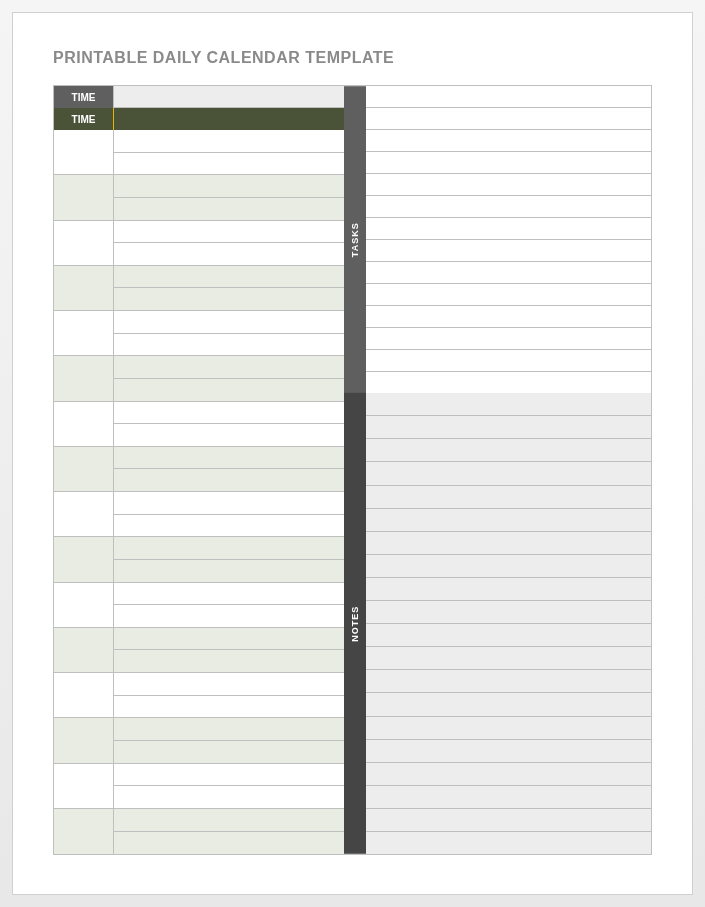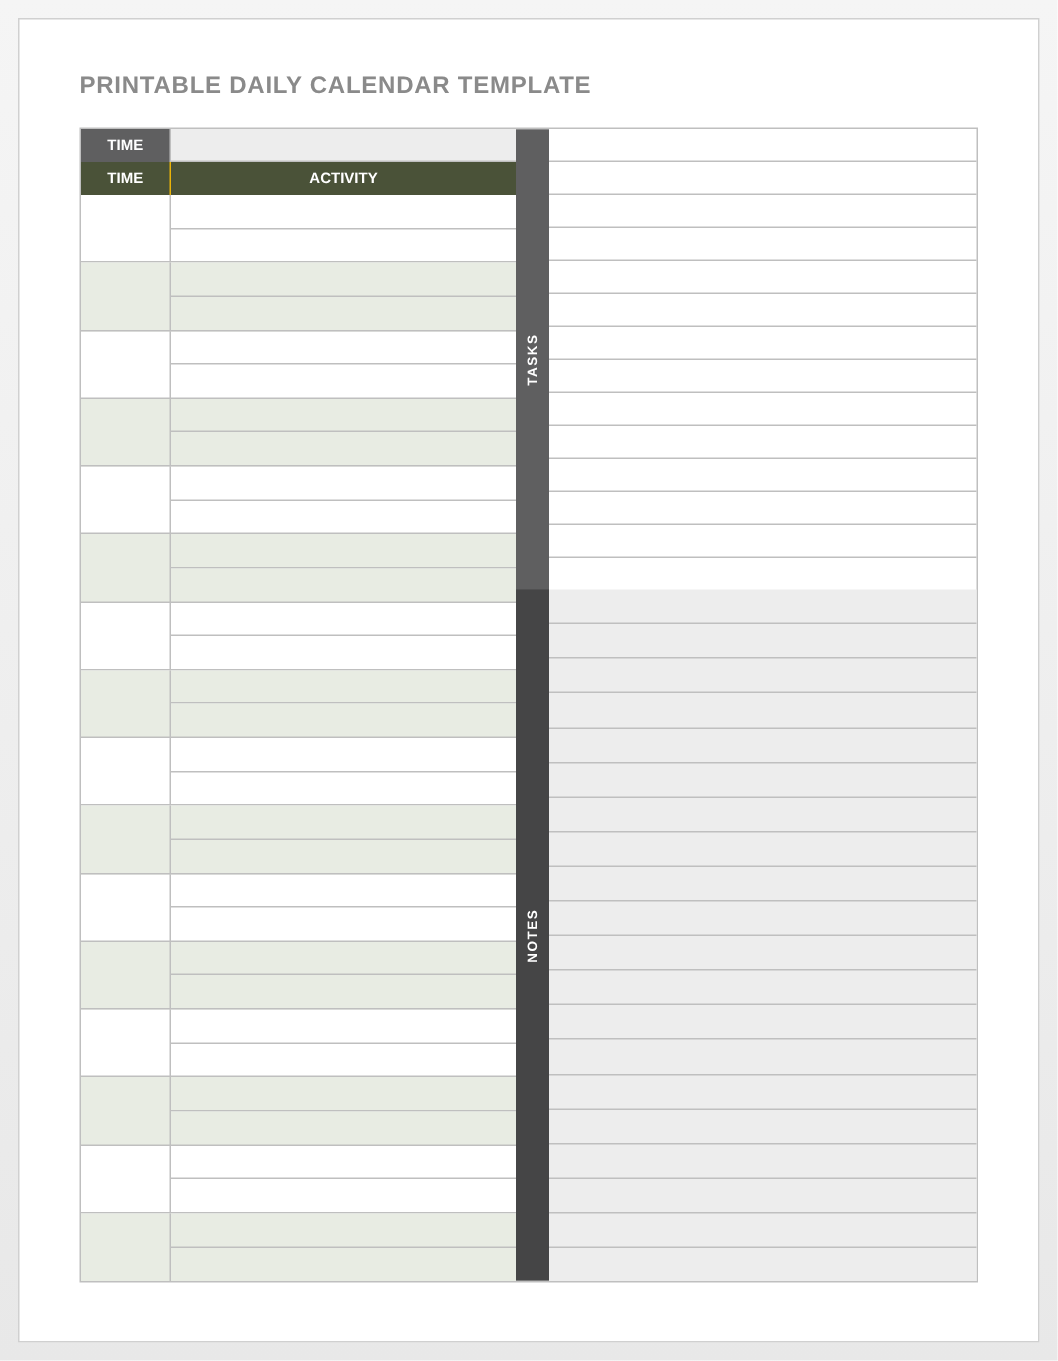--- a/index.html
+++ b/index.html
@@ -161,21 +161,20 @@
 
   <div class="sheet">
 
     <div class="left">
       <div class="date-row">
         <div class="date-label">TIME</div>
         <div class="date-value"></div>
       </div>
       <div class="head-row">
         <div class="time-label">TIME</div>
-        <div class="activity-label">ACTIVITY</div>
       </div>
       <div class="slots" id="slots">
           <div class="slot">
             <div class="time-cell"></div>
             <div class="acts">
               <div class="act-cell"></div>
               <div class="act-cell"></div>
             </div>
           </div>
           <div class="slot shaded">

